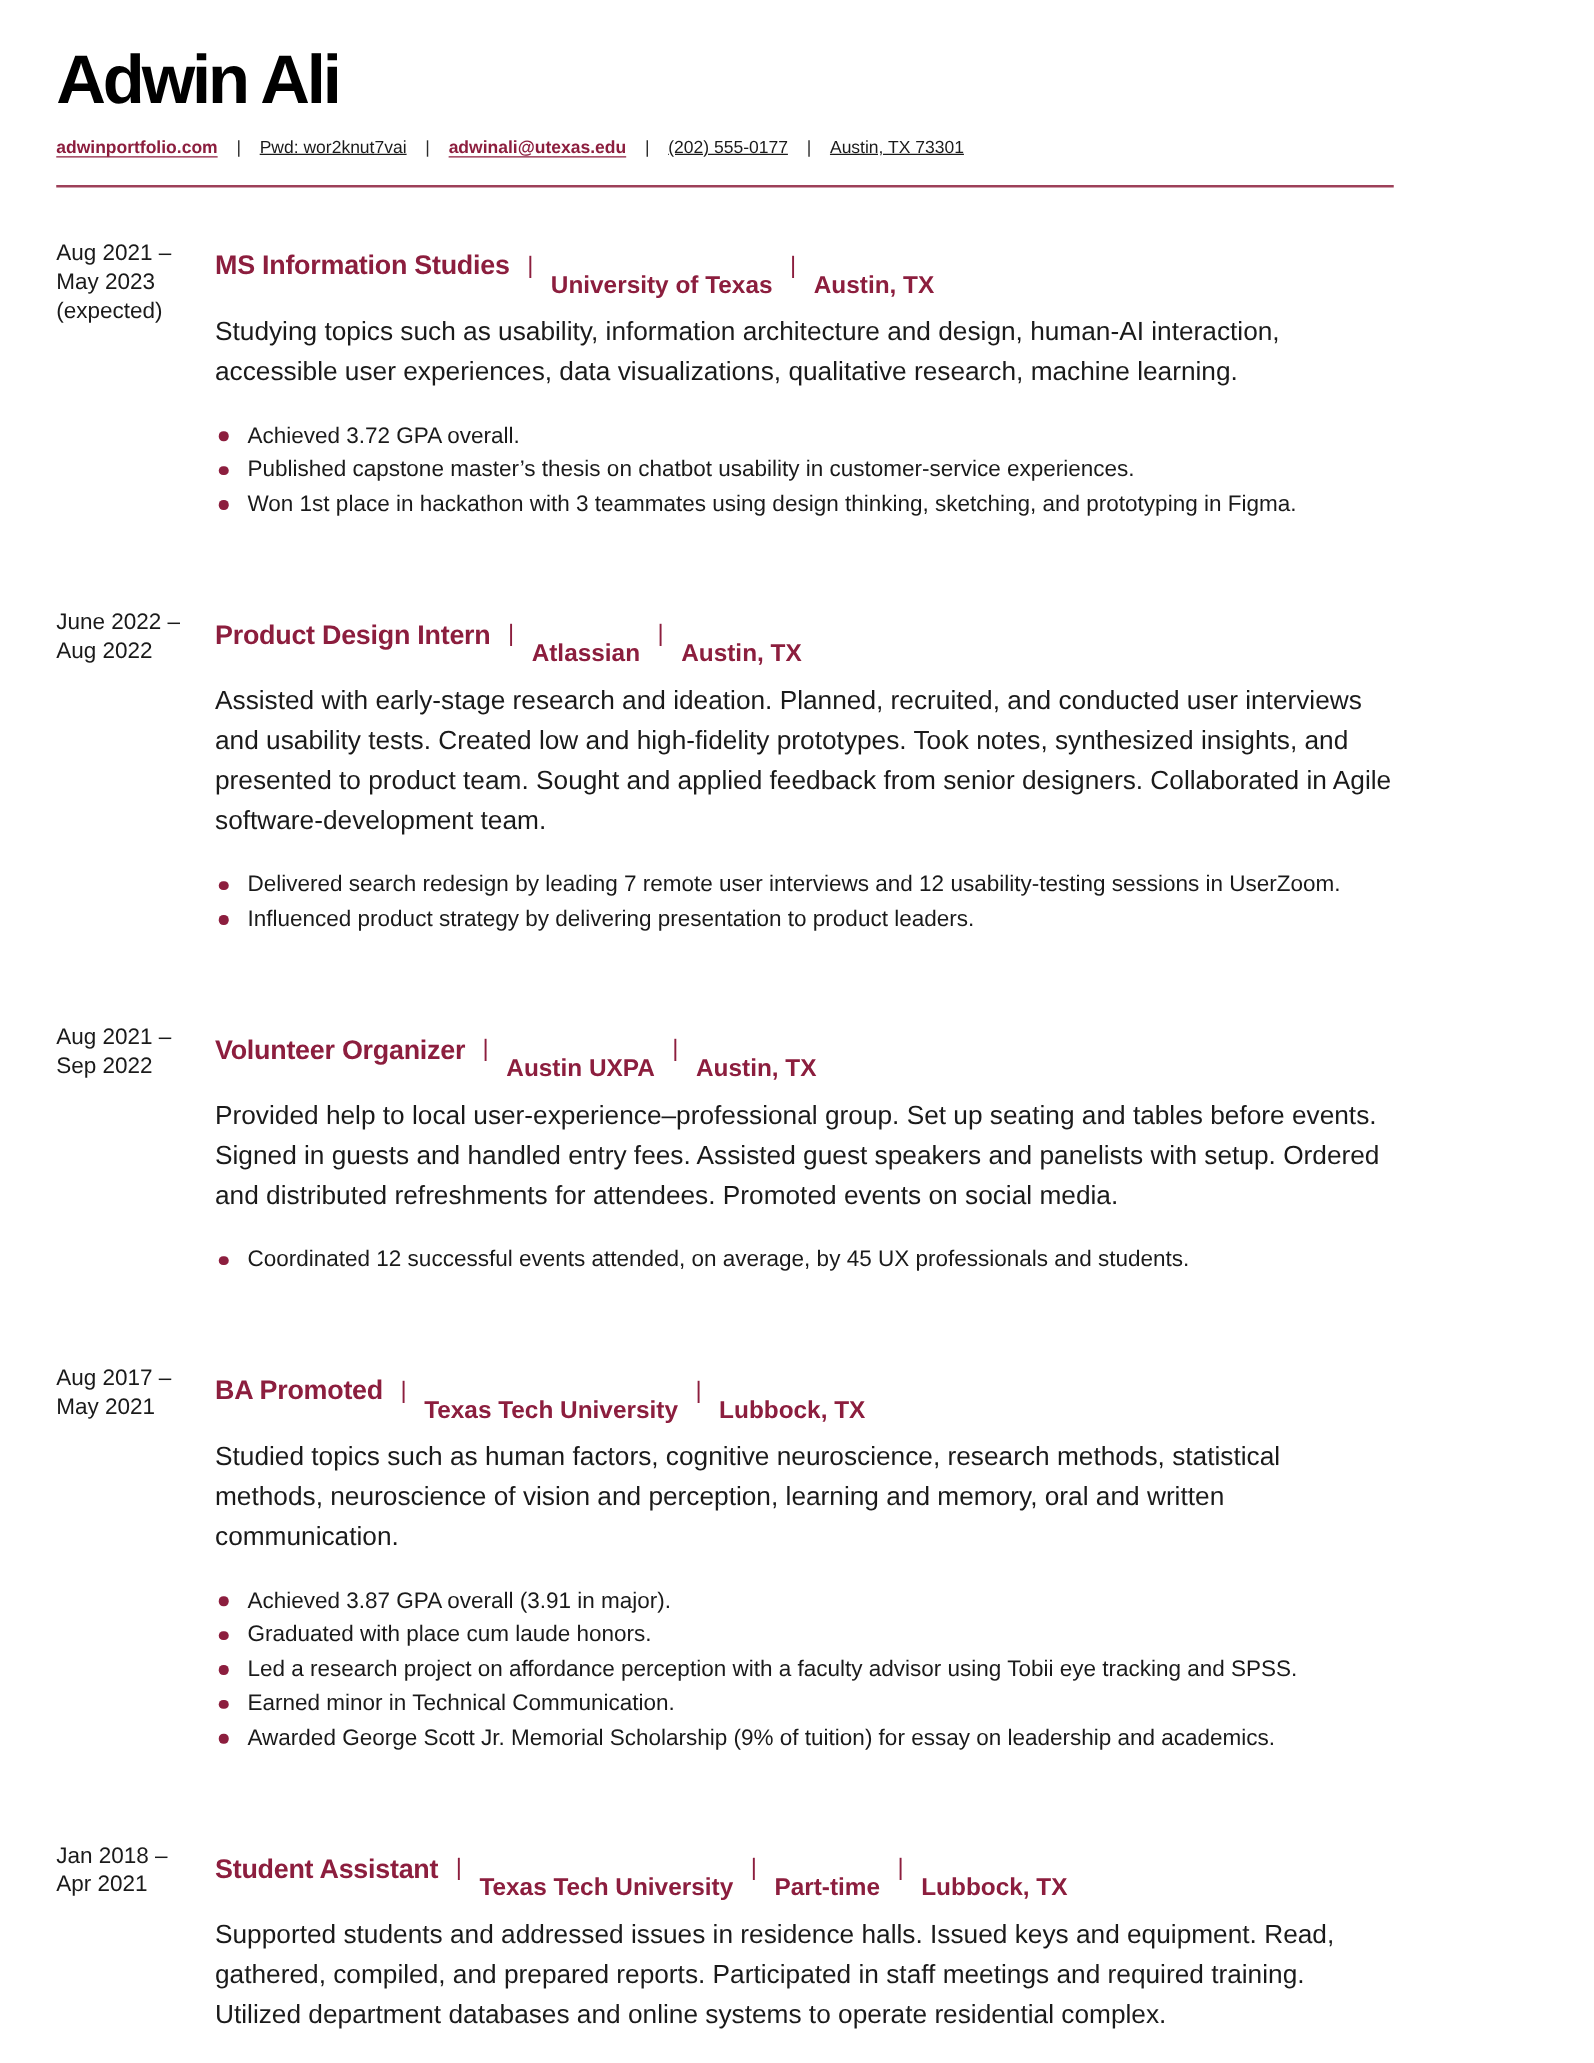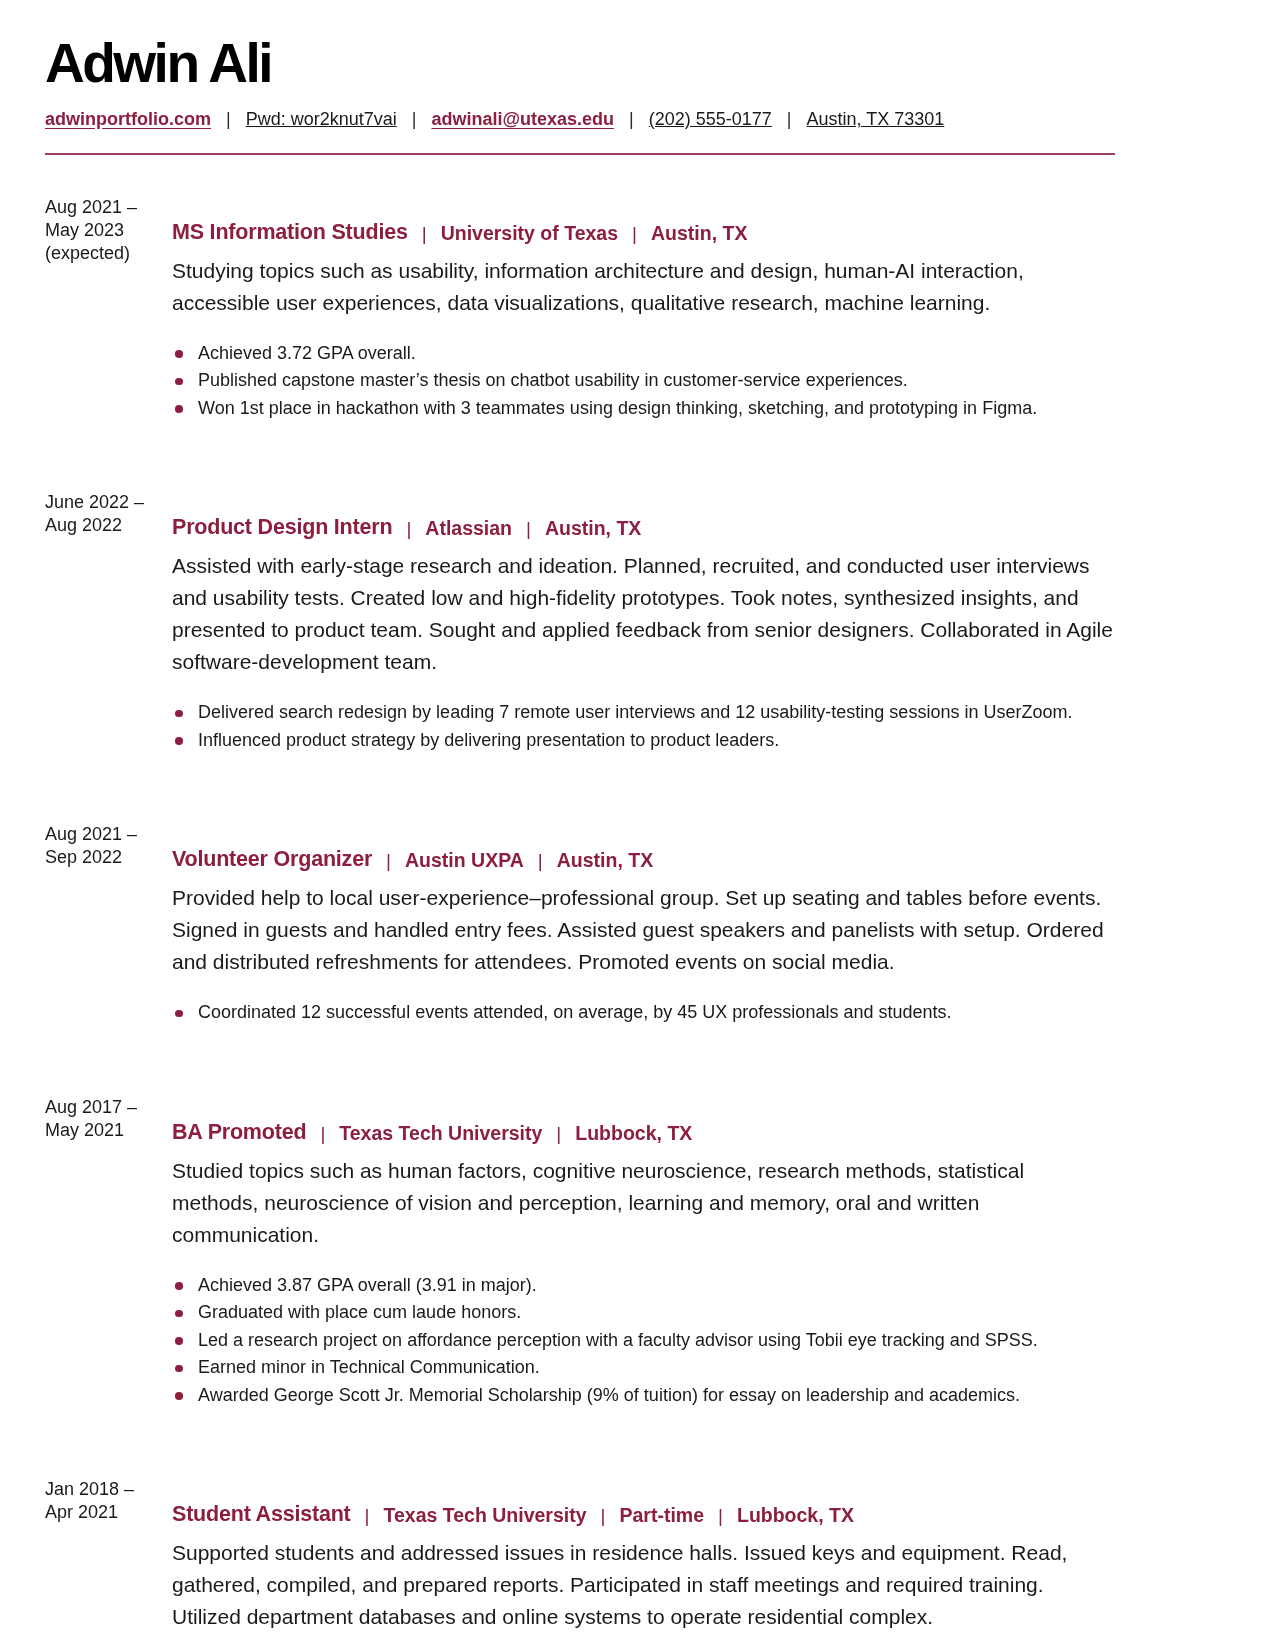--- a/index.html
+++ b/index.html
@@ -21,21 +21,21 @@
   .name {
     margin: 0;
     font-size: 55px;
     line-height: 1.0;
     font-weight: 900;
     letter-spacing: -2.5px;
     color: #000000;
   }
   .contact-row {
     margin-top: 18px;
-    font-size: 18px;
+    font-size: 14px;
     line-height: 1.2;
     display: flex;
     align-items: center;
     white-space: nowrap;
   }
   .csep {
     color: #2b2b2b;
     padding: 0 15px;
     font-weight: 400;
   }
@@ -62,21 +62,21 @@
     margin-bottom: 64px;
   }
   .date-col {
     font-size: 18px;
     line-height: 23px;
     padding-top: 5px;
     color: #1a1a1a;
   }
   .section-heading {
     display: flex;
-    align-items: flex-end;
+    align-items: center;
     white-space: nowrap;
   }
   .section-title {
     font-size: 21.5px;
     font-weight: bold;
     color: #8C1E3E;
     letter-spacing: -0.2px;
   }
   .hsep {
     color: #8C1E3E;

